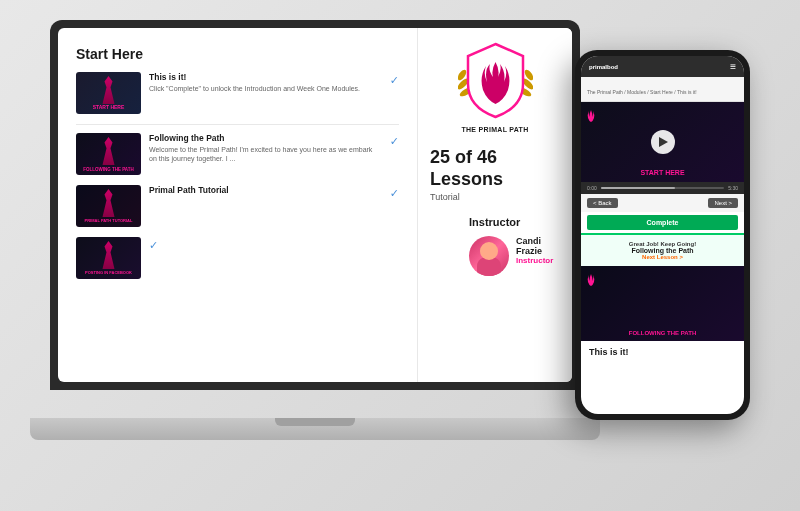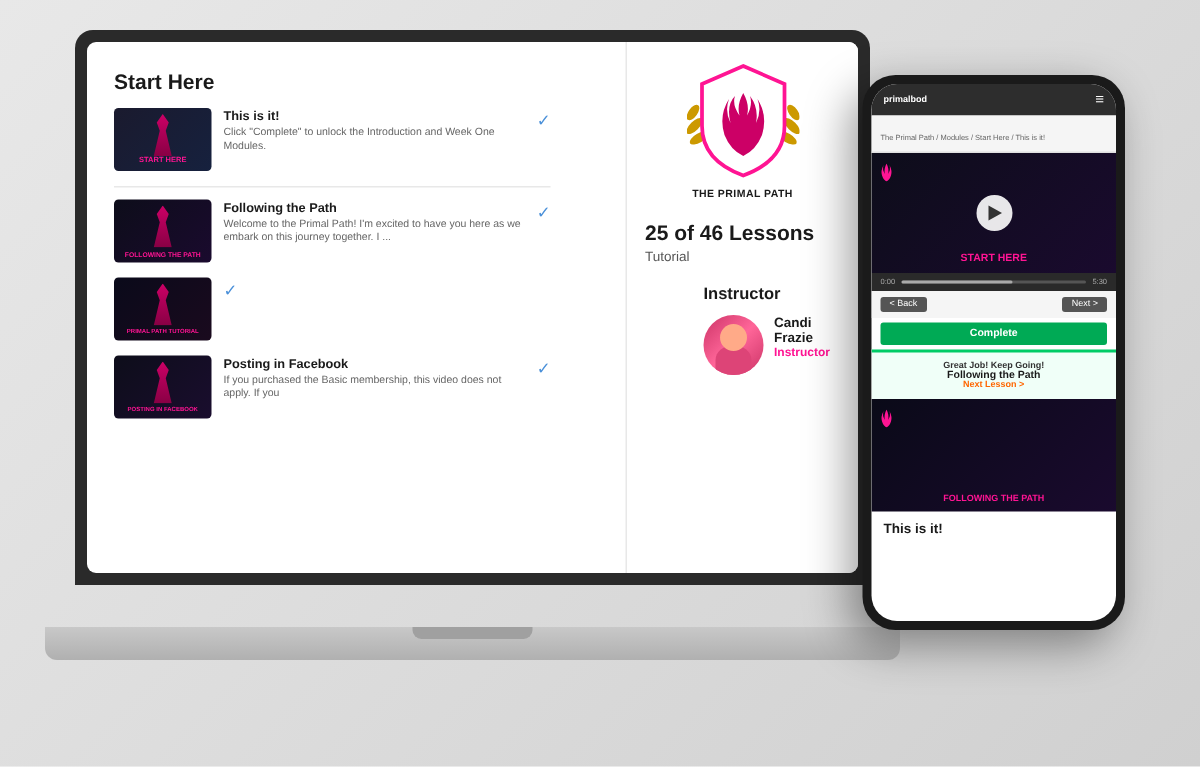--- a/index.html
+++ b/index.html
@@ -42,21 +42,20 @@
       padding: 8px;
     }
 
     .laptop-screen {
       width: 100%;
       height: 100%;
       background: #ffffff;
       border-radius: 6px;
       overflow: hidden;
       display: flex;
-      gap: 32px;
     }
 
     .laptop-base {
       position: absolute;
       bottom: 0;
       left: -20px;
       right: 10px;
       height: 22px;
       background: linear-gradient(180deg, #c8c8c8 0%, #b0b0b0 100%);
       border-radius: 0 0 8px 8px;
@@ -573,31 +572,30 @@
               <div class="lesson-name">Following the Path</div>
               <div class="lesson-desc">Welcome to the Primal Path! I'm excited to have you here as we embark on this journey together. I ...</div>
             </div>
             <div class="check-mark">✓</div>
           </div>
 
           <div class="lesson-item">
             <div class="lesson-thumb thumb-tutorial">
               <div class="thumb-figure"></div>
             </div>
+            <div class="lesson-info">
+              <div class="lesson-name">Primal Path Tutorial</div>
+            </div>
             <div class="check-mark">✓</div>
           </div>
 
           <div class="lesson-item">
             <div class="lesson-thumb thumb-posting">
               <div class="thumb-figure"></div>
             </div>
-            <div class="lesson-info">
-              <div class="lesson-name">Posting in Facebook</div>
-              <div class="lesson-desc">If you purchased the Basic membership, this video does not apply.   If you</div>
-            </div>
             <div class="check-mark">✓</div>
           </div>
 
         </div>
 
         <div class="laptop-right">
 
           <div class="logo-area">
 
             <div class="laptop-logo" style="width:75px;height:80px;position:relative;margin-bottom:4px;">
@@ -612,21 +610,21 @@
                 <ellipse cx="71" cy="33" rx="6" ry="3" fill="#cc9900" transform="rotate(55 71 33)"></ellipse>
 
                 <path d="M37.5 2 L65 14 L65 42 Q65 65 37.5 75 Q10 65 10 42 L10 14 Z" fill="white" stroke="#ff1493" stroke-width="2.5"></path>
 
                 <path d="M37.5 20 Q42 28 40 35 Q44 28 42 22 Q48 30 46 40 Q50 32 47 24 Q54 35 50 48 Q46 58 37.5 62 Q29 58 25 48 Q21 35 28 24 Q25 32 29 40 Q26 28 32 22 Q30 28 35 35 Q33 28 37.5 20Z" fill="#cc0066"></path>
               </svg>
             </div>
             <div class="brand-text" style="font-size:7px;font-weight:800;color:#1a1a1a;letter-spacing:0.3px;text-align:center;">THE PRIMAL PATH</div>
           </div>
 
-          <div class="lessons-count" style="font-size:14px;font-weight:800;color:#1a1a1a;line-height:1.2;">25 of 46 Lessons</div>
+          <div class="lessons-count" style="font-size:18px;font-weight:800;color:#1a1a1a;line-height:1.2;">25 of 46 Lessons</div>
           <div class="lessons-label" style="font-size:9px;color:#555;">Tutorial</div>
 
           <div class="instructor-section">
             <div class="instructor-title">Instructor</div>
             <div class="instructor-info">
               <div class="instructor-avatar"></div>
               <div>
                 <div class="instructor-name">Candi Frazie</div>
                 <div class="instructor-role">Instructor</div>
               </div>

